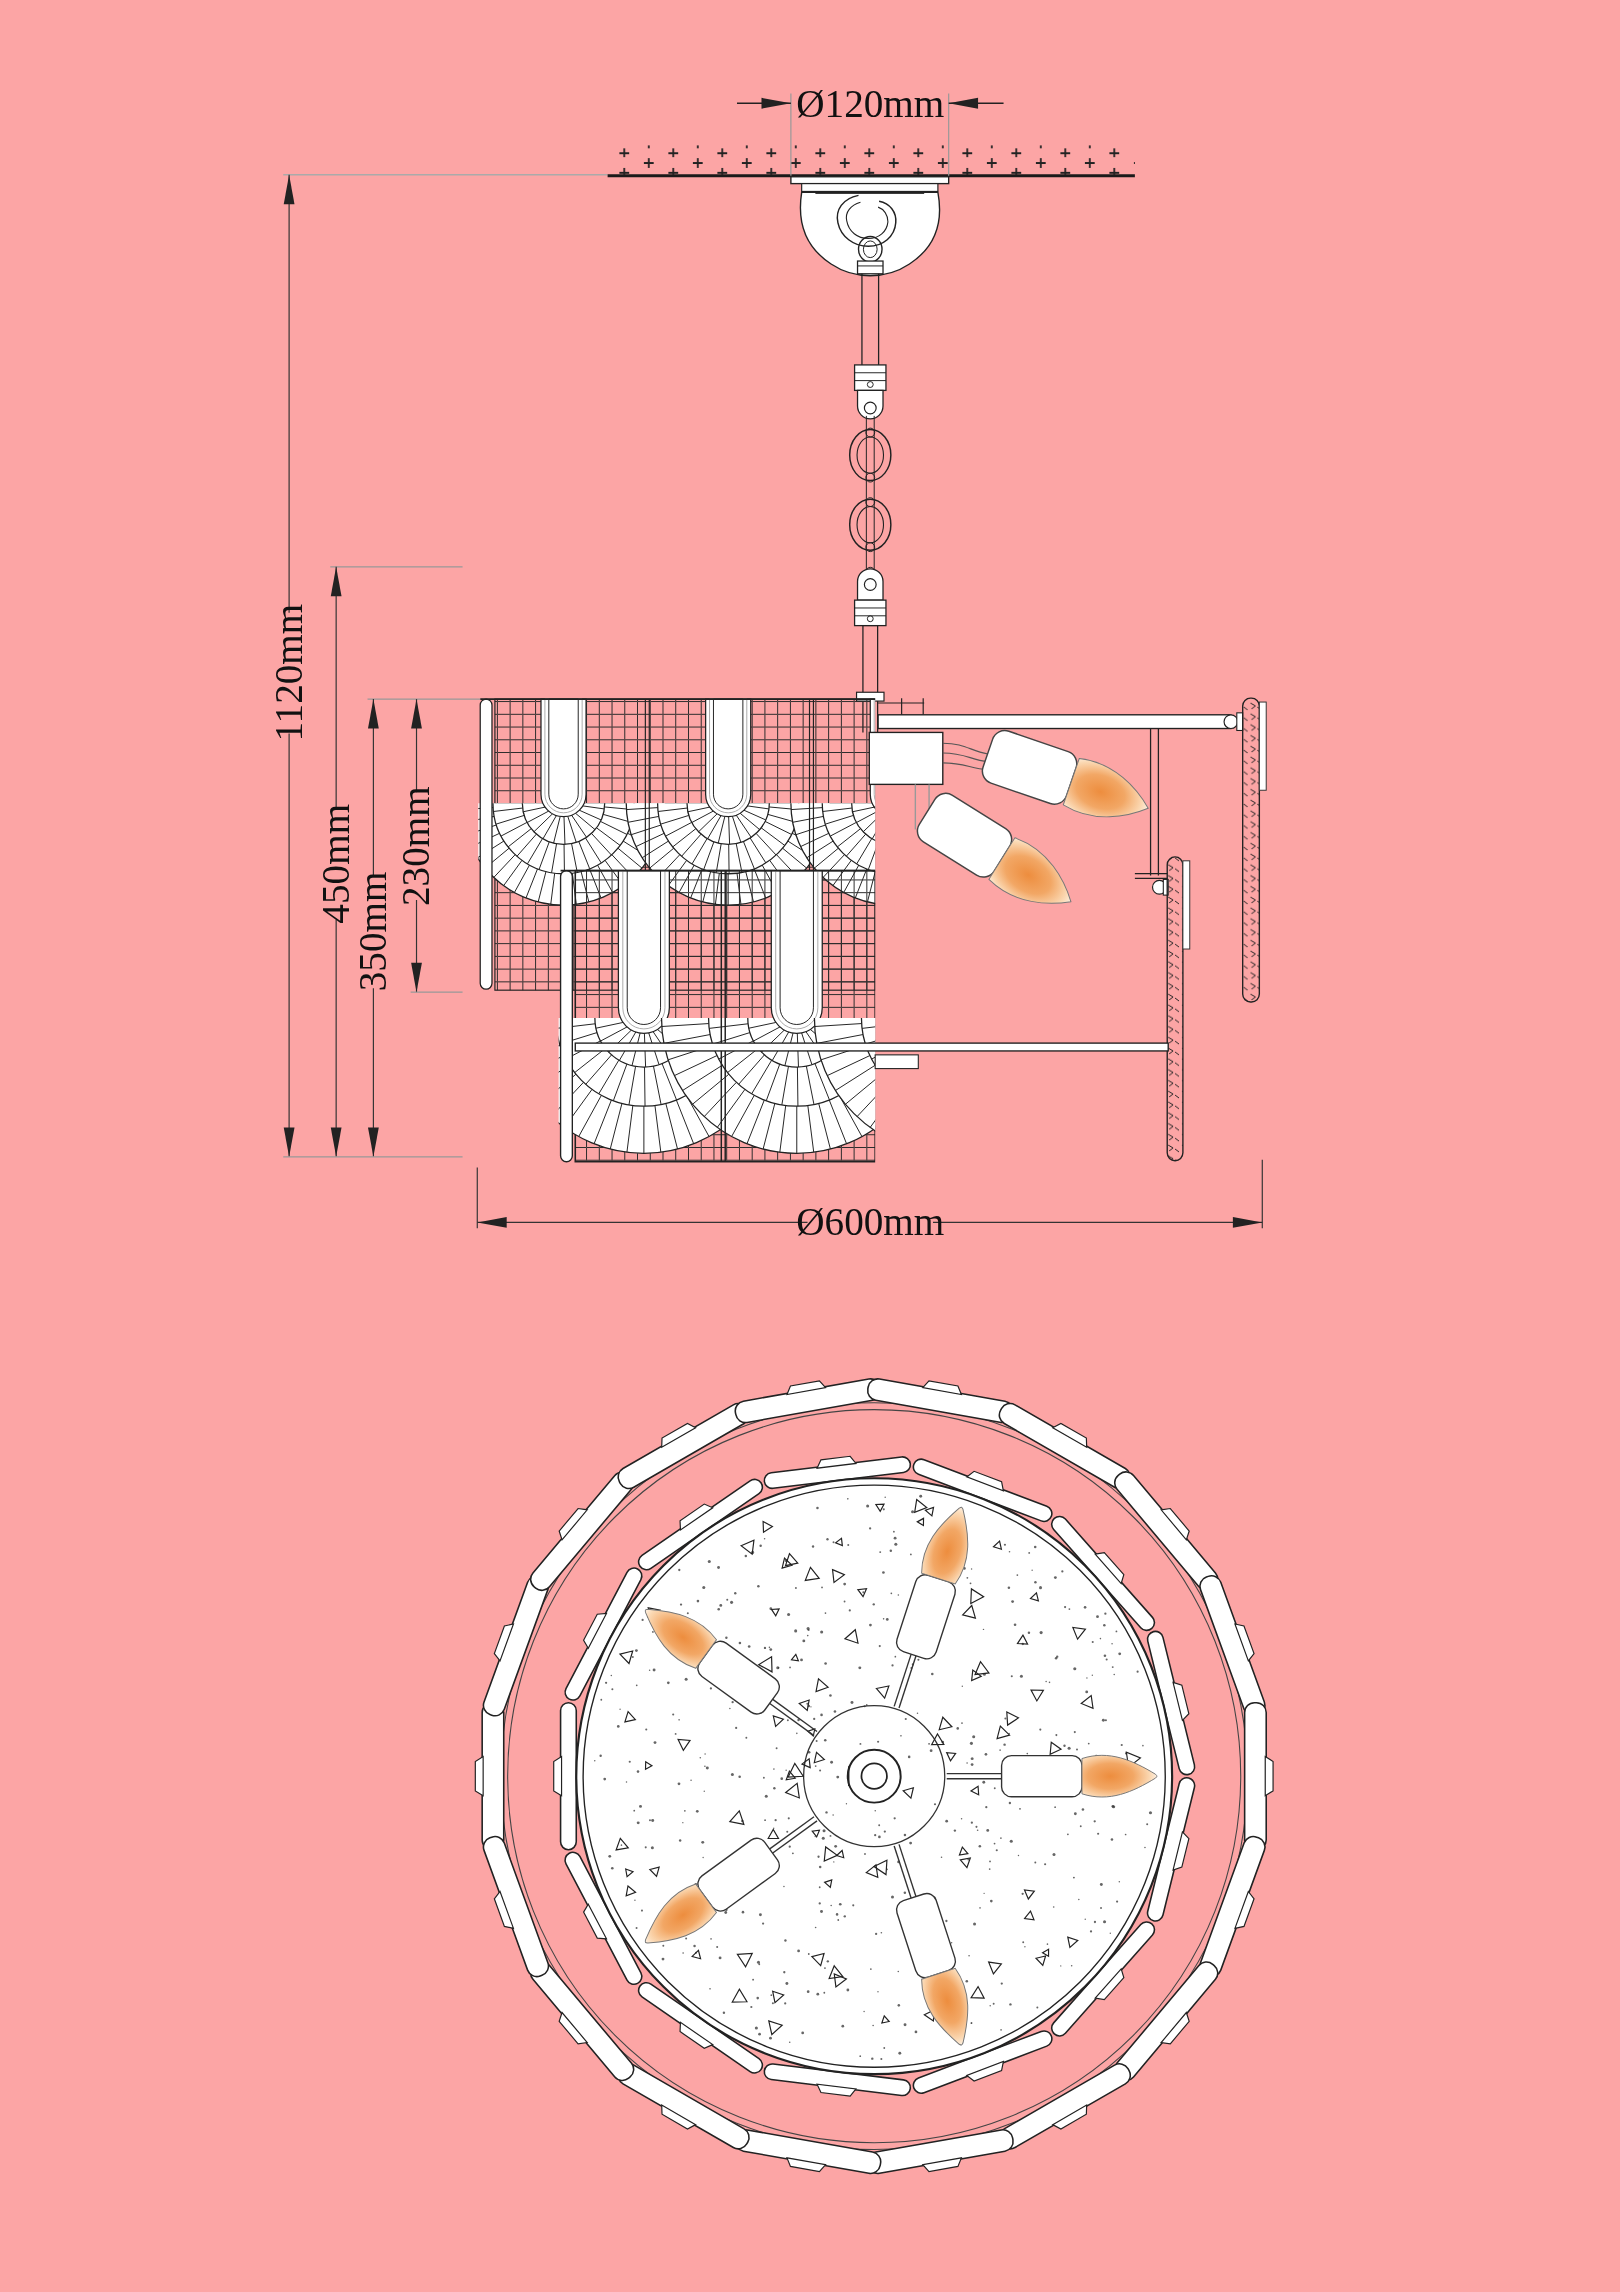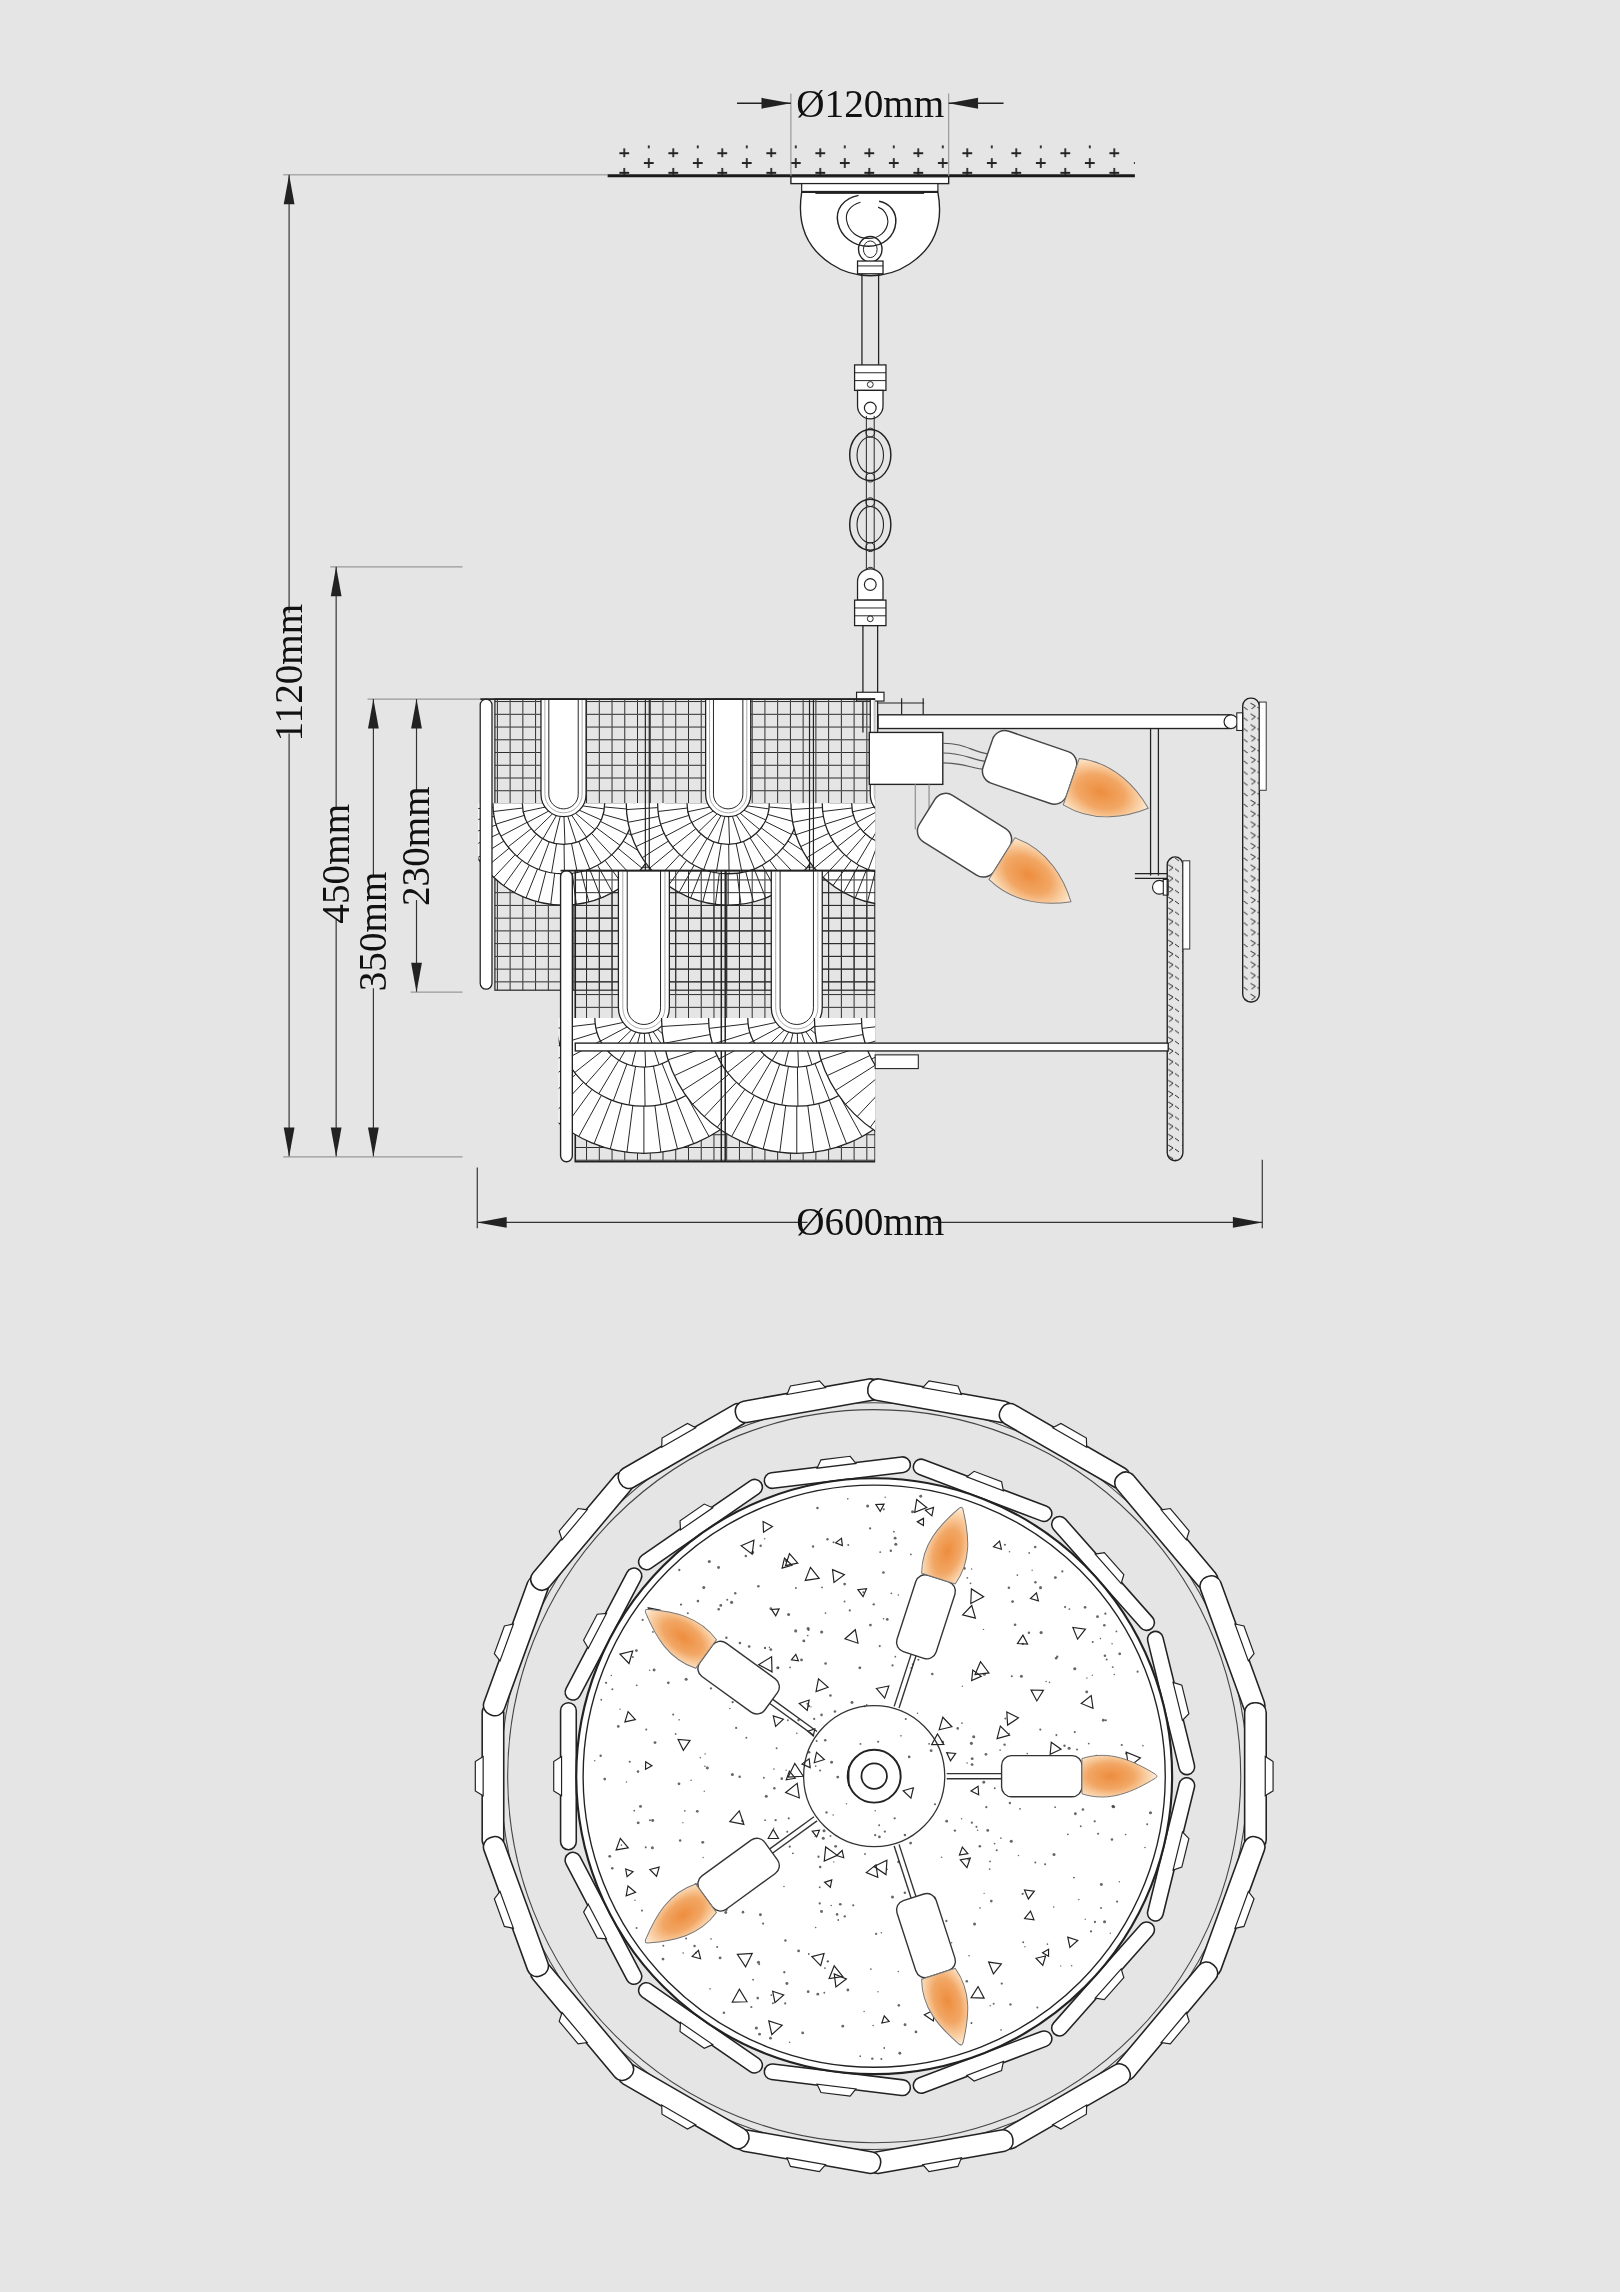--- a/index.html
+++ b/index.html
@@ -1,16 +1,16 @@
 <!DOCTYPE html>
 <html><head>
 <meta charset="utf-8">
 <style>
   html,body{margin:0;padding:0;background:#ffffff;}
-  #stage{position:relative;width:1620px;height:2293px;background:#e5e5e5;overflow:hidden;
+  #stage{position:relative;width:1620px;height:2293px;background:#fca5a5;overflow:hidden;
          font-family:"Liberation Serif", serif;}
   svg{position:absolute;left:0;top:0;}
   text{font-family:"Liberation Serif", serif; fill:#111;}
   .dimtxt{font-size:40px;}
 </style>
 </head>
 <body>
 
 <div id="stage">
 <svg width="1620" height="2293" viewBox="0 0 1653 2339">

